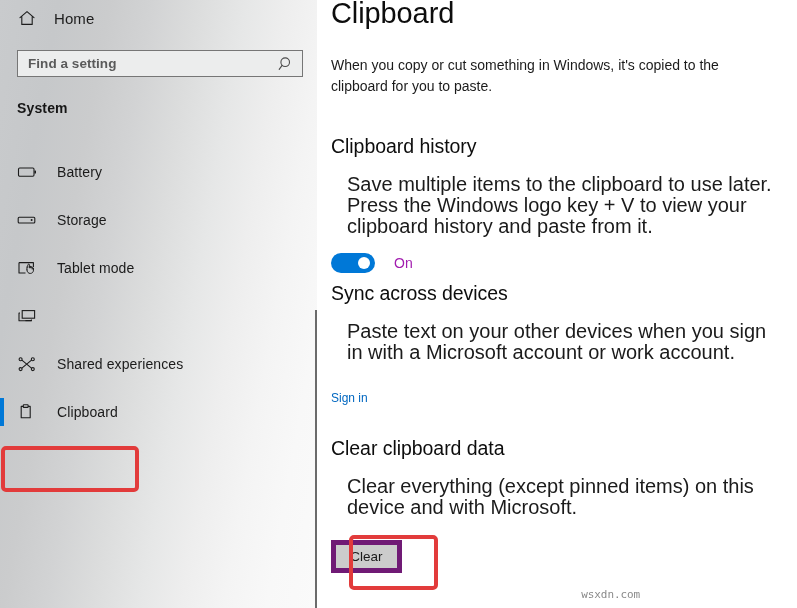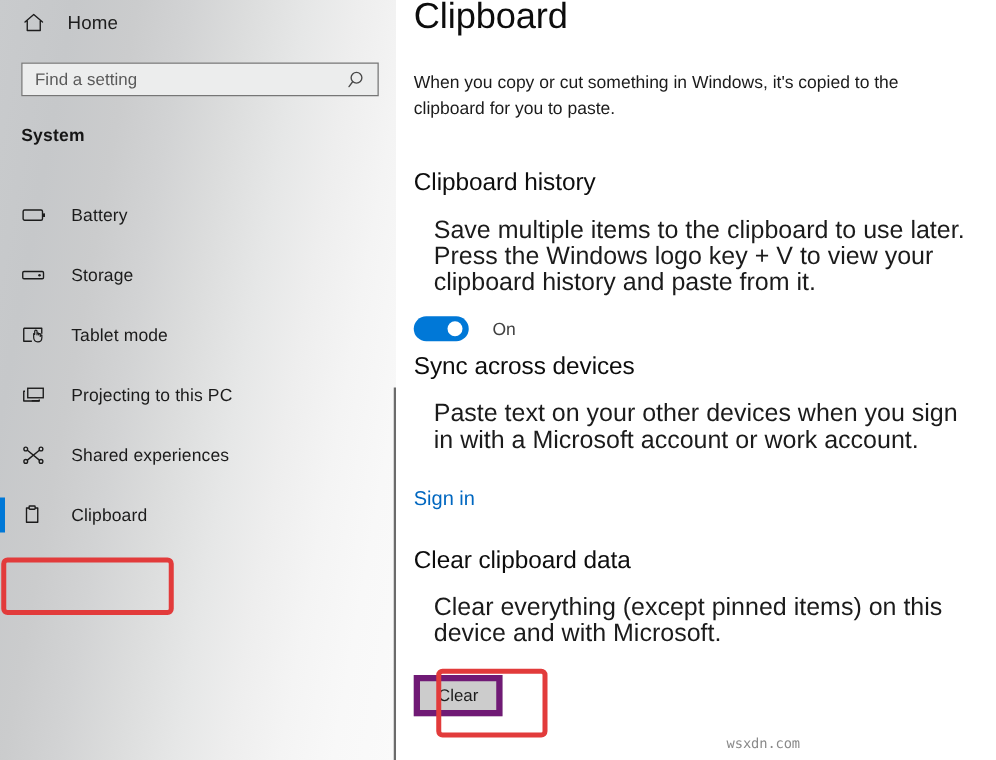--- a/index.html
+++ b/index.html
@@ -77,20 +77,21 @@
     background: #eceded;
     display: flex;
     align-items: center;
   }
   .search-placeholder {
     flex: 1;
     font-size: 13.5px;
     color: #5a5a5a;
     padding-left: 10px;
     letter-spacing: .05px;
+    font-weight: bold;
   }
   .search-icon {
     width: 22px;
     height: 22px;
     margin-right: 5px;
     flex: 0 0 22px;
   }
 
   .section-title {
     position: absolute;
@@ -219,28 +220,28 @@
     position: absolute;
     width: 12px;
     height: 12px;
     border-radius: 50%;
     background: #ffffff;
     top: 4px;
     right: 5px;
   }
   .toggle-label {
     font-size: 14px;
-    color: #404040;
+    color: #a21caf;
     margin-left: 19px;
   }
 
   .link {
     display: inline-block;
     margin-top: 12px;
-    font-size: 16px;
+    font-size: 12px;
     color: #0067c0;
     text-decoration: none;
     cursor: pointer;
   }
 
   .clear-btn {
     margin-top: 22px;
     width: 71px;
     height: 33px;
     background: #cccccc;
@@ -347,21 +348,20 @@
 
 
         <div class="nav-item">
           <span class="nav-icon">
             <svg viewBox="0 0 22 22" width="22" height="22">
               <rect x="6.2" y="5.6" width="12.4" height="7.6" fill="none" stroke="#1b1b1b" stroke-width="1.1"></rect>
               <path d="M4 8 H3 v7.8 h12.4 v-1.2" fill="none" stroke="#1b1b1b" stroke-width="1.1" stroke-linejoin="round"></path>
               <line x1="9.4" y1="15.6" x2="15.4" y2="15.6" stroke="#1b1b1b" stroke-width="1.1"></line>
             </svg>
           </span>
-          <span class="nav-label">Projecting to this PC</span>
         </div>
 
         <div class="nav-item">
           <span class="nav-icon">
             <svg viewBox="0 0 22 22" width="22" height="22">
               <circle cx="4.6" cy="6.2" r="1.5" fill="none" stroke="#1b1b1b" stroke-width="1.1"></circle>
               <circle cx="16.8" cy="6.2" r="1.5" fill="none" stroke="#1b1b1b" stroke-width="1.1"></circle>
               <circle cx="4.6" cy="16.1" r="1.5" fill="none" stroke="#1b1b1b" stroke-width="1.1"></circle>
               <circle cx="16.8" cy="16.1" r="1.5" fill="none" stroke="#1b1b1b" stroke-width="1.1"></circle>
               <line x1="5.9" y1="7.2" x2="15.5" y2="15.1" stroke="#1b1b1b" stroke-width="1.1"></line>

